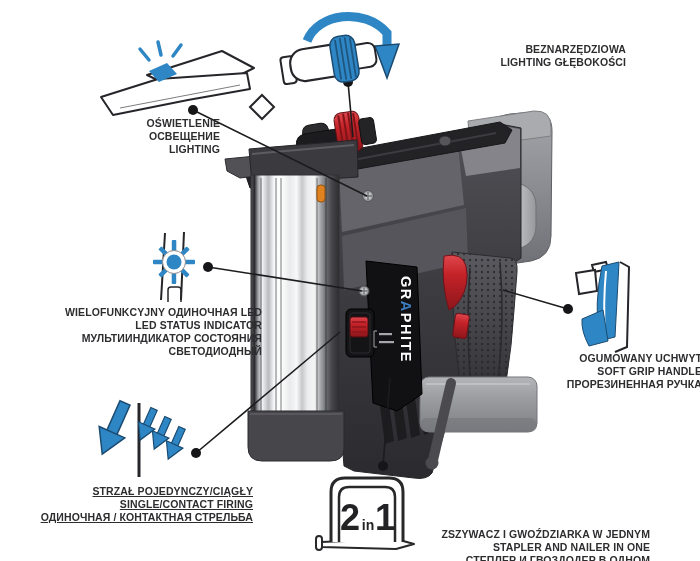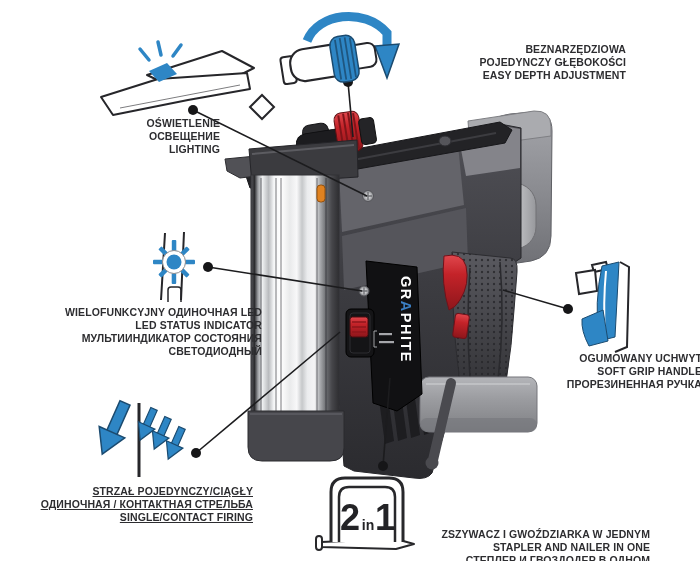--- a/index.html
+++ b/index.html
@@ -265,41 +265,40 @@
       <path d="M339,542 L339,497 Q339,487 349,487 L385,487 Q395,487 395,497 L395,542" fill="none" stroke="#28282b" stroke-width="2.5"></path>
     </g>
     <text x="350" y="530" text-anchor="middle" font-family="Liberation Sans, sans-serif" font-weight="bold" font-size="36" fill="#232326">2</text>
     <text x="368" y="530" text-anchor="middle" font-family="Liberation Sans, sans-serif" font-weight="bold" font-size="14" fill="#232326">in</text>
     <text x="385" y="530" text-anchor="middle" font-family="Liberation Sans, sans-serif" font-weight="bold" font-size="36" fill="#232326">1</text>
   </g>
 </svg>
 
   <div class="label" style="left:341px;top:43px;width:285px;">
     <div>BEZNARZĘDZIOWA</div>
-    <div>POJEDYNCZY GŁĘBOKOŚCI</div>
-    <div>EASY DEPTH ADJUSTMENT</div>
+    <div>LIGHTING GŁĘBOKOŚCI</div>
   </div>
 
   <div class="label" style="left:60px;top:117px;width:160px;">
     <div>OŚWIETLENIE</div>
     <div>ОСВЕЩЕНИЕ</div>
     <div>LIGHTING</div>
   </div>
 
   <div class="label" style="left:6px;top:306px;width:256px;">
     <div>WIELOFUNKCYJNY ОДИНОЧНАЯ LED</div>
     <div>LED STATUS INDICATOR</div>
     <div>МУЛЬТИИНДИКАТОР СОСТОЯНИЯ</div>
     <div>СВЕТОДИОДНЫЙ</div>
   </div>
 
   <div class="label" style="left:13px;top:485px;width:240px;text-decoration:underline;">
     <div>STRZAŁ POJEDYNCZY/CIĄGŁY</div>
+    <div>SINGLE/CONTACT FIRING</div>
     <div>ОДИНОЧНАЯ / КОНТАКТНАЯ СТРЕЛЬБА</div>
-    <div>SINGLE/CONTACT FIRING</div>
   </div>
 
   <div class="label" style="left:528px;top:352px;width:174px;">
     <div>OGUMOWANY UCHWYT</div>
     <div>SOFT GRIP HANDLE</div>
     <div>ПРОРЕЗИНЕННАЯ РУЧКА</div>
   </div>
 
   <div class="label" style="left:410px;top:490px;width:240px;margin-top:38px;">
     <div>ZSZYWACZ I GWOŹDZIARKA W JEDNYM</div>

